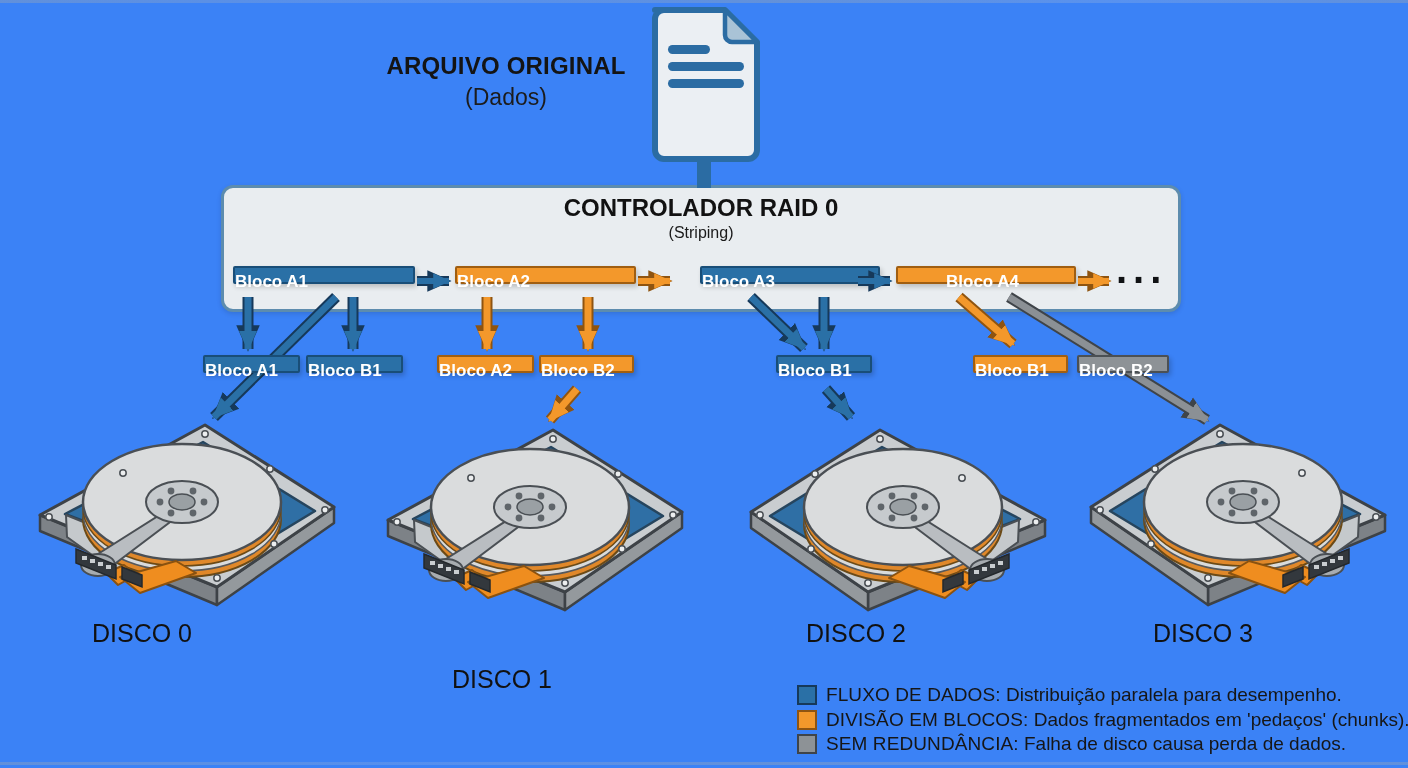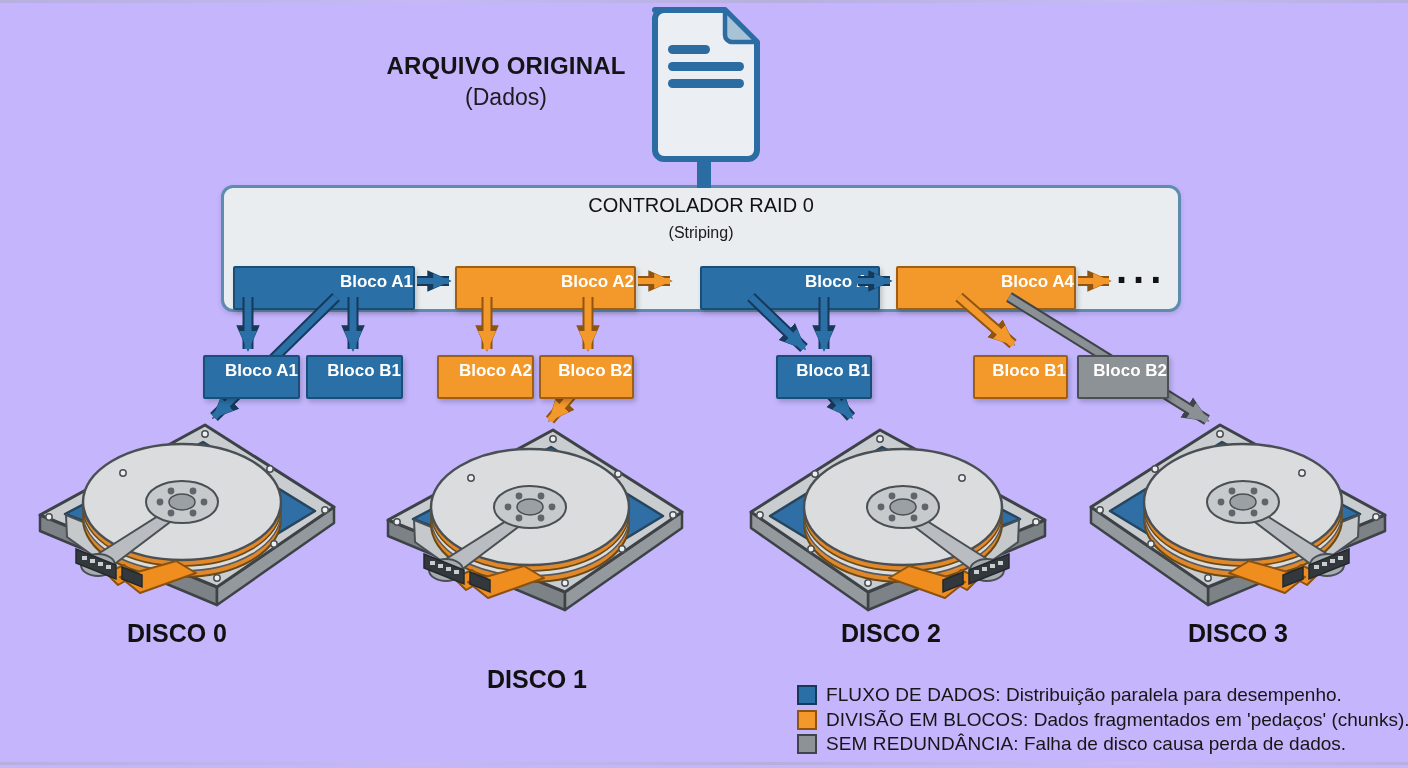--- a/index.html
+++ b/index.html
@@ -1,45 +1,45 @@
 <!DOCTYPE html>
 <html><head>
 <meta charset="utf-8">
 <style>
   html,body{margin:0;padding:0;background:#ffffff;}
   body{font-family:"Liberation Sans",sans-serif;-webkit-font-smoothing:antialiased;}
-  .canvas{position:relative;width:1408px;height:768px;background:#c4b5fd;overflow:hidden;}
+  .canvas{position:relative;width:1408px;height:768px;background:#3b82f6;overflow:hidden;}
   .abs{position:absolute;}
   .edge-artifact{position:absolute;left:0;width:1408px;background:linear-gradient(90deg,rgba(160,168,175,.38),rgba(200,205,210,.18) 30%,rgba(160,168,175,.40) 55%,rgba(205,210,214,.20) 80%,rgba(160,168,175,.38));}
   
   .hdr-title{left:376px;top:52px;width:260px;text-align:center;font-size:24px;font-weight:bold;color:#141414;letter-spacing:.2px;}
   .hdr-sub{left:376px;top:84px;width:260px;text-align:center;font-size:23px;color:#1c1c1c;}
   .banner{left:612px;top:97px;width:183px;height:42px;background:#2b6ca3;border:2px solid #215e8f;box-sizing:border-box;z-index:5;
           color:#fff;font-weight:bold;font-size:23px;text-align:center;line-height:38px;box-shadow:0 2px 4px rgba(0,0,0,.25);}
   
   .controller{left:221px;top:185px;width:960px;height:127px;background:#e9edf0;border:3px solid #5d8cae;border-radius:12px;
               box-sizing:border-box;z-index:1;box-shadow:0 2px 5px rgba(0,0,0,.12);}
-  .ctrl-title{left:221px;top:194px;width:960px;text-align:center;font-size:20px;font-weight:normal;color:#121212;z-index:2;}
+  .ctrl-title{left:221px;top:194px;width:960px;text-align:center;font-size:24px;font-weight:bold;color:#121212;z-index:2;}
   .ctrl-sub{left:221px;top:224px;width:960px;text-align:center;font-size:16px;color:#1a1a1a;z-index:2;}
   
-  .block,.chip{height:44px;box-sizing:border-box;border-radius:2px;color:#fff;font-weight:bold;text-align:right;
+  .block,.chip{height:18px;box-sizing:border-box;border-radius:2px;color:#fff;font-weight:bold;text-align:left;
                font-size:17px;line-height:27px;border:2.5px solid;box-shadow:2px 3px 5px rgba(0,0,0,.2);}
   .block{top:266px;z-index:2;}
   .chip{top:355px;z-index:4;}
   .c-blue{background:#2a70a6;border-color:#194e78;}
   .c-orange{background:#f3982b;border-color:#a05e11;}
   .c-gray{background:#8d9296;border-color:#4b5054;}
   .ellipsis{left:1116px;top:246px;width:70px;height:46px;line-height:46px;font-size:40px;font-weight:bold;letter-spacing:6px;color:#101214;z-index:2;}
   
   svg.overlay{position:absolute;left:0;top:0;width:1408px;height:768px;z-index:3;pointer-events:none;}
   
   .disk-art{width:330px;height:200px;z-index:1;}
   .disk-art svg{width:100%;height:100%;display:block;}
   .disk-art.mirror svg{transform:scaleX(-1);}
-  .disk-label{top:619px;width:170px;text-align:center;font-size:25px;font-weight:bold;color:#111;z-index:4;}
+  .disk-label{top:619px;width:170px;font-size:25px;font-weight:normal;color:#111;z-index:4;}
   
   .legend{left:797px;top:685px;z-index:4;}
   .lrow{display:flex;align-items:center;height:20px;margin-bottom:4.5px;}
   .sq{width:16px;height:16px;border:2.5px solid;margin-right:9px;flex:0 0 auto;}
   .sq-blue{background:#2a70a6;border-color:#16395a;}
   .sq-orange{background:#f3982b;border-color:#8f5410;}
   .sq-gray{background:#8d9296;border-color:#3f4449;}
   .ltext{font-size:19px;color:#161616;white-space:nowrap;}
   .ltext b{font-weight:normal;letter-spacing:.1px;}
 </style>

